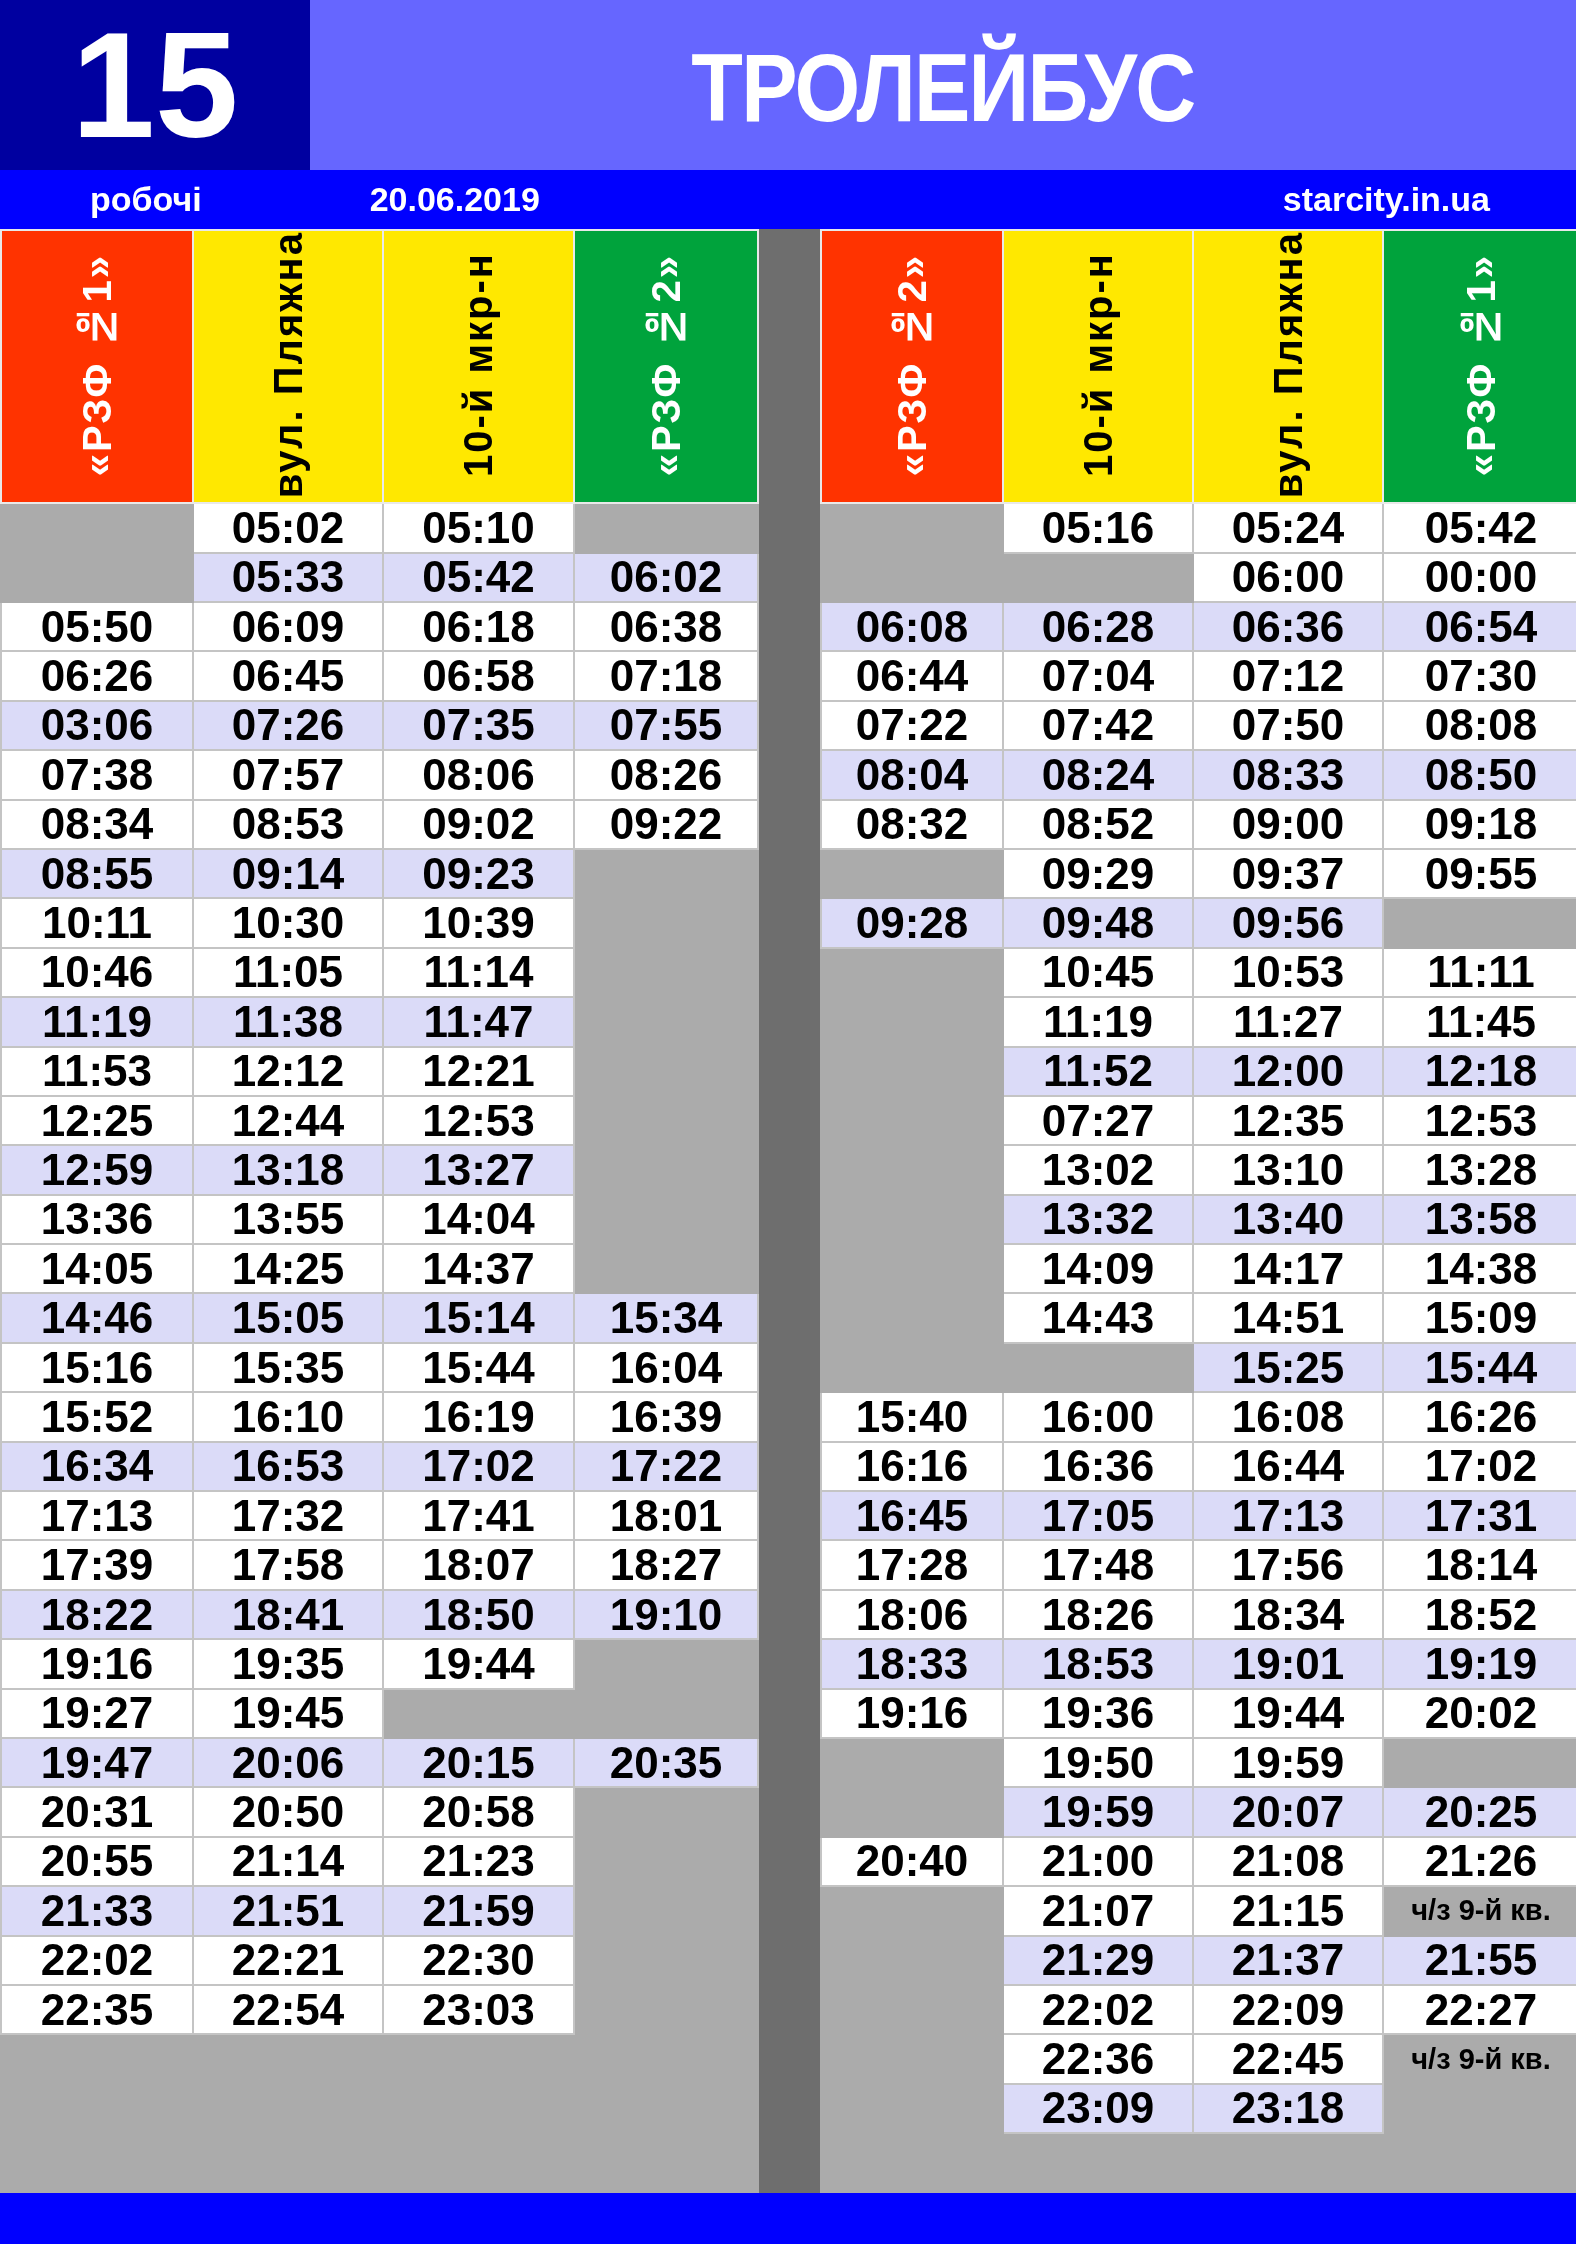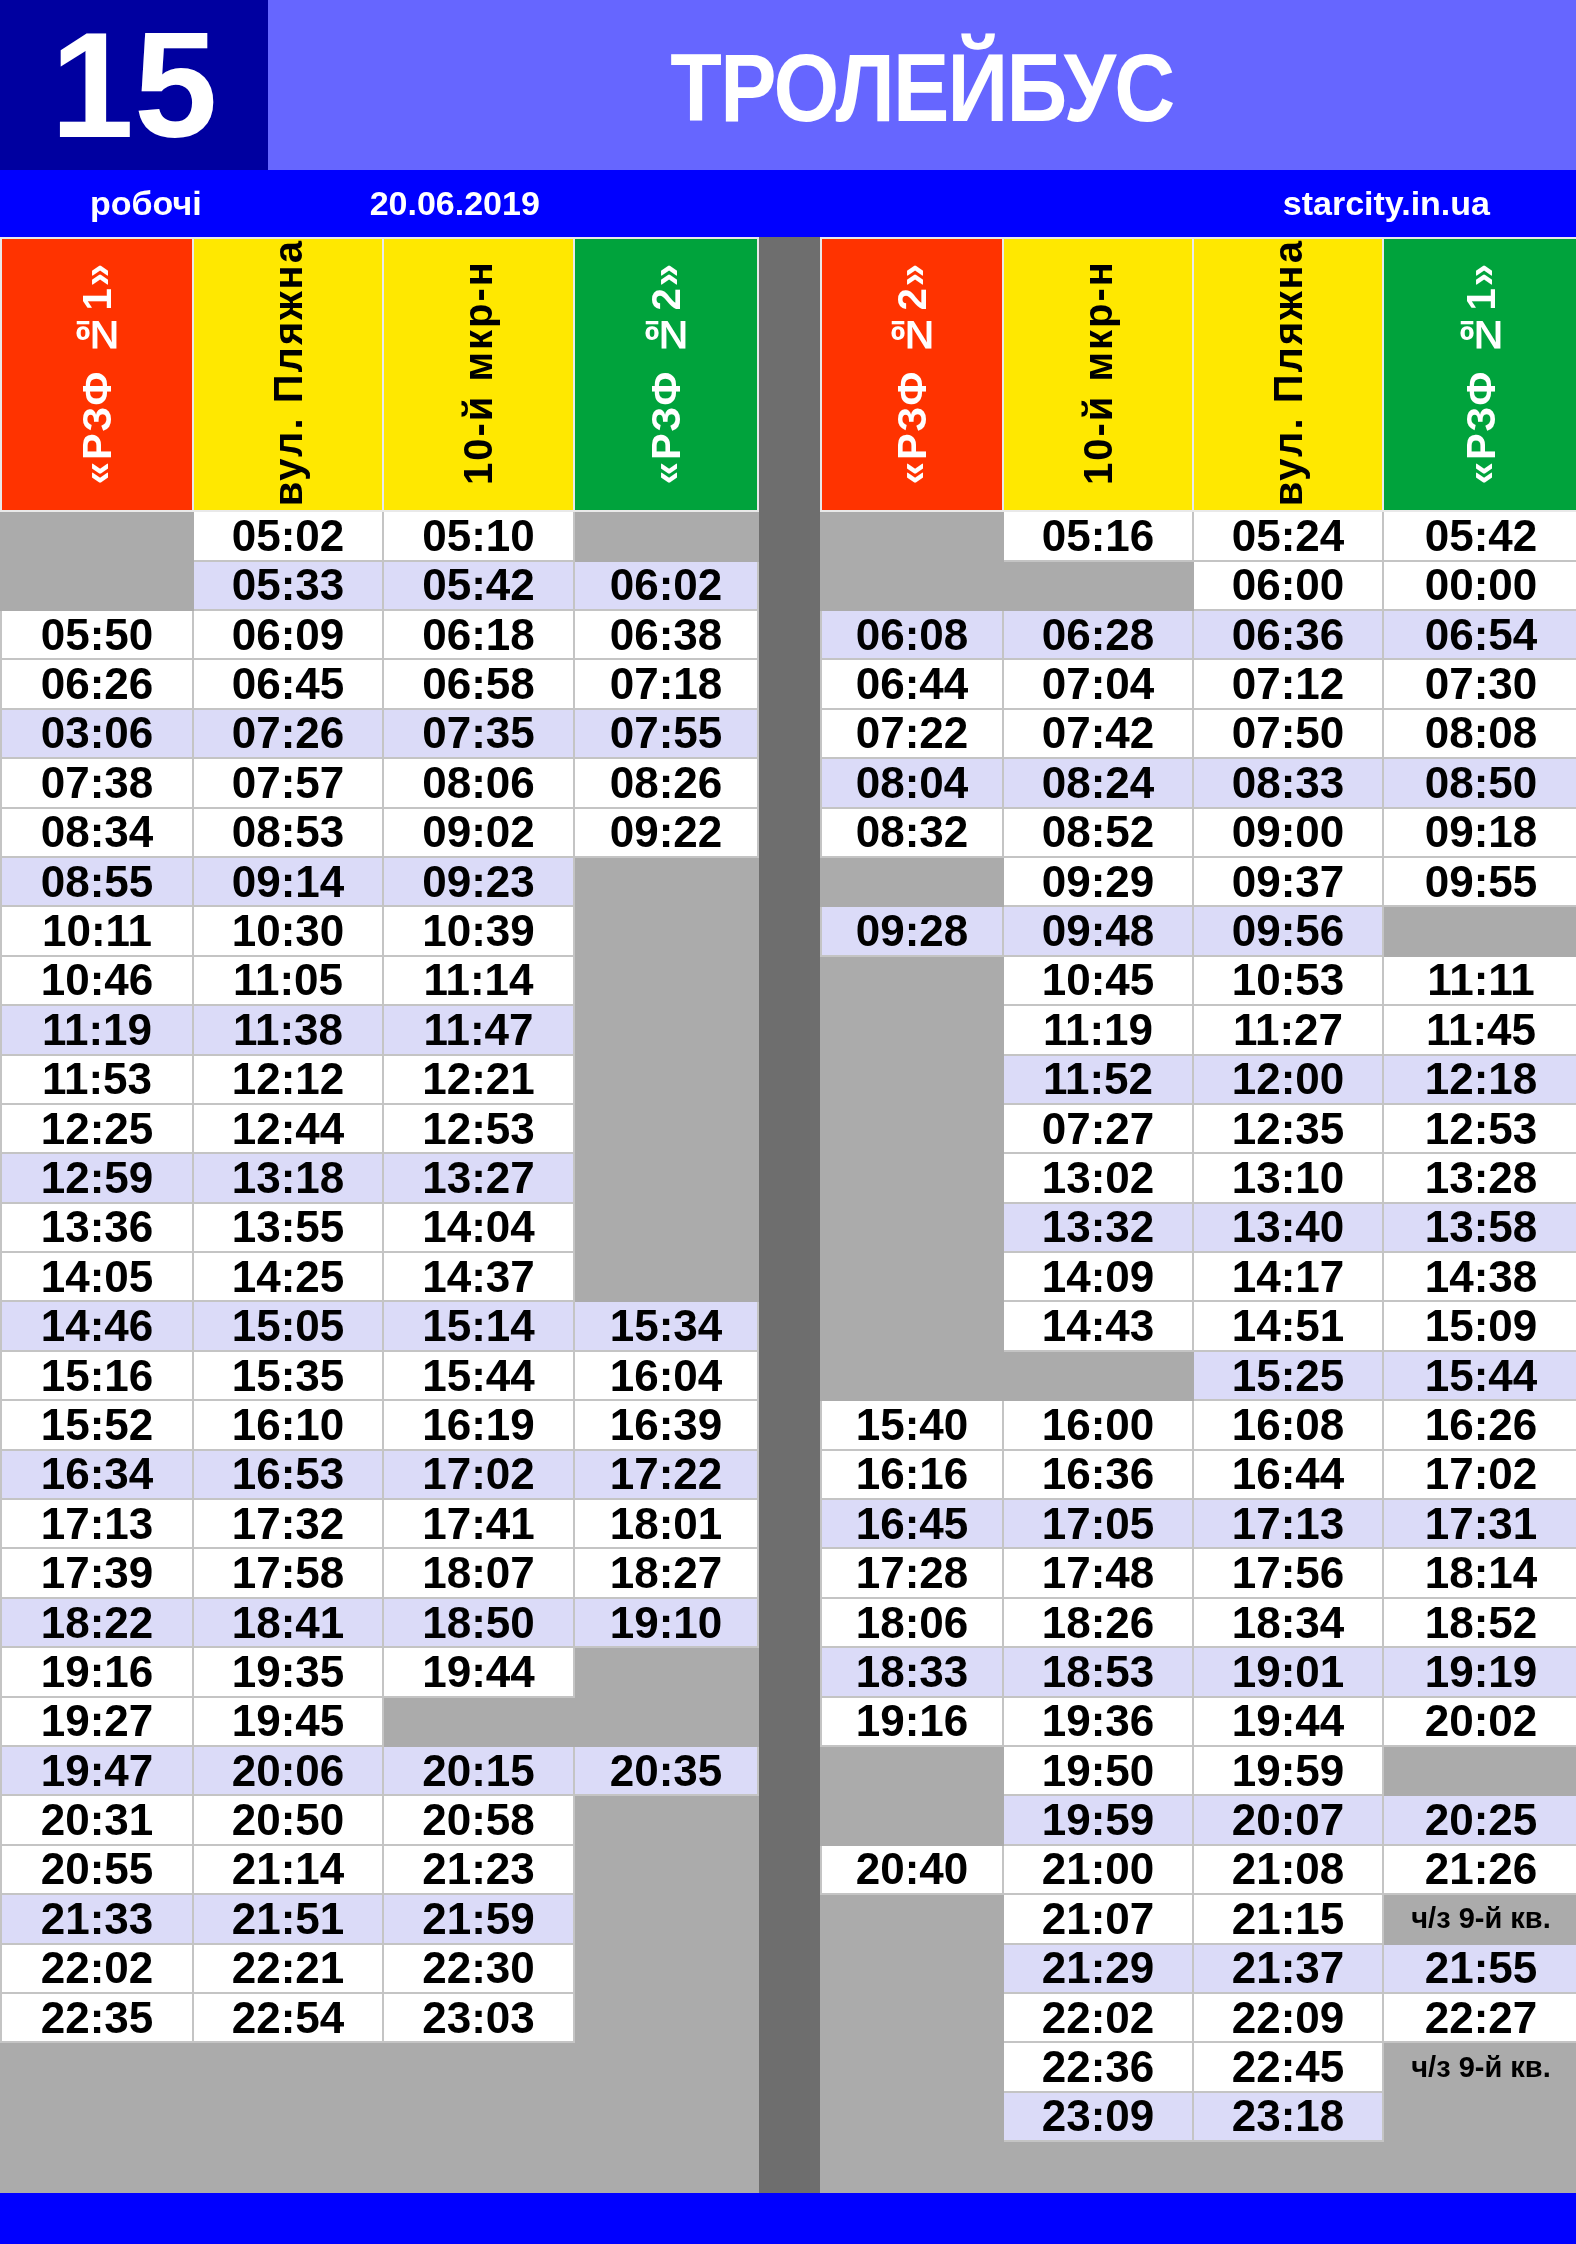--- a/index.html
+++ b/index.html
@@ -2,30 +2,30 @@
 <html><head>
 <meta charset="utf-8">
 <style>
   * { margin:0; padding:0; box-sizing:border-box; }
   html,body { background:#ffffff; }
   body { font-family:"Liberation Sans", sans-serif; font-weight:bold; }
   .page { width:1576px; height:2244px; display:flex; flex-direction:column; overflow:hidden; }
 
   
   .header { height:170px; display:flex; flex:0 0 auto; }
-  .route-box { width:268px; background:#0000A0; color:#fff; display:flex;
+  .route-box { width:310px; background:#0000A0; color:#fff; display:flex;
                align-items:center; justify-content:center; }
   .route-box span { font-size:150px; line-height:150px; }
   .title-area { flex:1; background:#6666FF; color:#fff; display:flex; 
                 align-items:center; justify-content:center; padding-top:6px; }
   .title { font-size:96px; line-height:96px; letter-spacing:-2px; transform:scaleX(0.88); white-space:nowrap; }
   .subtitle { font-size:32px; line-height:34px; margin-top:8px; white-space:nowrap; }
 
   
-  .info-bar { height:67px; flex:0 0 auto; background:#0000FF; color:#fff; display:flex;
+  .info-bar { height:59px; flex:0 0 auto; background:#0000FF; color:#fff; display:flex;
               align-items:center; font-size:34px; }
   .info-day { margin-left:90px; }
   .info-date { margin-left:168px; }
   .info-site { margin-left:auto; margin-right:86px; }
 
   
   .tables { flex:1 1 auto; background:#ABABAB; display:flex; align-items:flex-start; }
   .divider { width:61px; align-self:stretch; background:#6E6E6E; flex:0 0 auto; }
 
   table.timetable { border-collapse:collapse; table-layout:fixed; flex:0 0 auto; }

